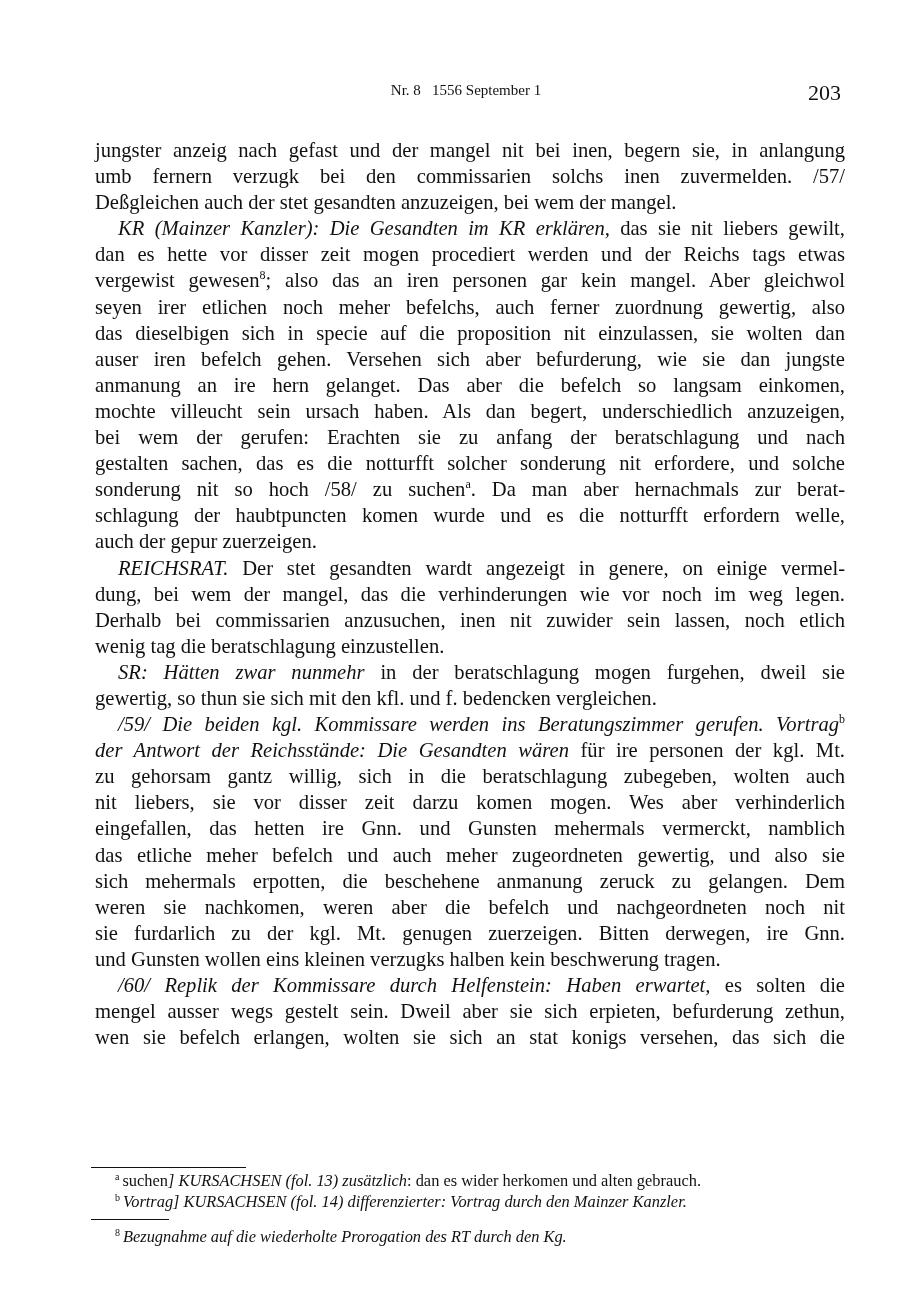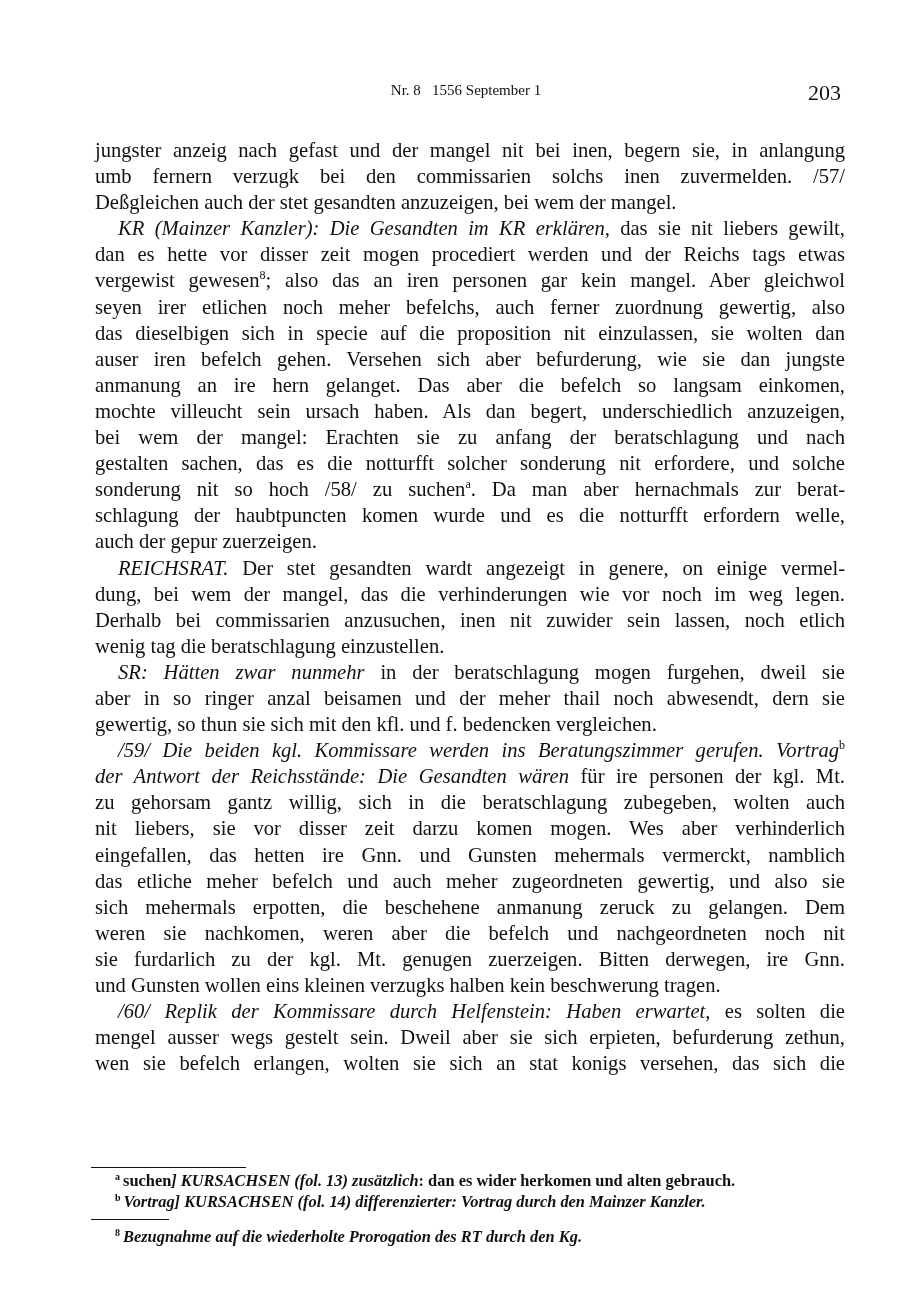--- a/index.html
+++ b/index.html
@@ -14,21 +14,21 @@
   .body .line.last { text-align-last: left; }
   .body .line.indent { padding-left: 23px; }
   .body i { font-style: italic; }
   sup { font-size: 12px; line-height: 0; vertical-align: 8px; }
   .fn-rule { position: absolute; left: 91px; height: 1px; background: #111; }
   .fn-rule.a { top: 1167px; width: 155px; }
   .fn-rule.b { top: 1219px; width: 78px; }
   .footnotes { position: absolute; left: 91px; width: 750px; font-size: 16.4px; line-height: 21px; }
   .footnotes.crit { top: 1170px; }
   .footnotes.num { top: 1226px; }
-  .footnotes .fn { display: block; padding-left: 24px; white-space: nowrap; font-weight: bold; }
+  .footnotes .fn { display: block; padding-left: 24px; white-space: nowrap; }
   .footnotes sup { font-size: 10px; vertical-align: 6px; margin-right: 3px; }
 </style>
 </head>
 <body>
 
 <div class="page">
   <div class="running-head">
     <span class="title" style="white-space:pre">Nr. 8   1556 September 1</span>
     <span class="folio">203</span>
   </div>
@@ -38,31 +38,30 @@
       <span class="line"><span>umb fernern verzugk bei den commissarien solchs inen zuvermelden. /57/</span></span>
       <span class="line last"><span>Deßgleichen auch der stet gesandten anzuzeigen, bei wem der mangel.</span></span>
       <span class="line indent"><i>KR (Mainzer Kanzler): Die Gesandten im KR erklären,</i><span> das sie nit liebers gewilt,</span></span>
       <span class="line"><span>dan es hette vor disser zeit mogen procediert werden und der Reichs tags etwas</span></span>
       <span class="line"><span>vergewist gewesen</span><sup>8</sup><span>; also das an iren personen gar kein mangel. Aber gleichwol</span></span>
       <span class="line"><span>seyen irer etlichen noch meher befelchs, auch ferner zuordnung gewertig, also</span></span>
       <span class="line"><span>das dieselbigen sich in specie auf die proposition nit einzulassen, sie wolten dan</span></span>
       <span class="line"><span>auser iren befelch gehen. Versehen sich aber befurderung, wie sie dan jungste</span></span>
       <span class="line"><span>anmanung an ire hern gelanget. Das aber die befelch so langsam einkomen,</span></span>
       <span class="line"><span>mochte villeucht sein ursach haben. Als dan begert, underschiedlich anzuzeigen,</span></span>
-      <span class="line"><span>bei wem der mangel: Erachten sie zu anfang der beratschlagung und nach</span></span>
+      <span class="line"><span>bei wem der gerufen: Erachten sie zu anfang der beratschlagung und nach</span></span>
       <span class="line"><span>gestalten sachen, das es die notturfft solcher sonderung nit erfordere, und solche</span></span>
       <span class="line"><span>sonderung nit so hoch /58/ zu suchen</span><sup>a</sup><span>. Da man aber hernachmals zur berat-</span></span>
       <span class="line"><span>schlagung der haubtpuncten komen wurde und es die notturfft erfordern welle,</span></span>
       <span class="line last"><span>auch der gepur zuerzeigen.</span></span>
       <span class="line indent"><i>REICHSRAT.</i><span> Der stet gesandten wardt angezeigt in genere, on einige vermel-</span></span>
       <span class="line"><span>dung, bei wem der mangel, das die verhinderungen wie vor noch im weg legen.</span></span>
       <span class="line"><span>Derhalb bei commissarien anzusuchen, inen nit zuwider sein lassen, noch etlich</span></span>
       <span class="line last"><span>wenig tag die beratschlagung einzustellen.</span></span>
       <span class="line indent"><i>SR: Hätten zwar nunmehr</i><span> in der beratschlagung mogen furgehen, dweil sie</span></span>
-      <span class="line"><span>aber in so ringer anzal beisamen und der meher thail noch abwesendt, dern sie</span></span>
       <span class="line last"><span>gewertig, so thun sie sich mit den kfl. und f. bedencken vergleichen.</span></span>
       <span class="line indent"><i>/59/ Die beiden kgl. Kommissare werden ins Beratungszimmer gerufen. Vortrag</i><sup>b</sup></span>
       <span class="line"><i>der Antwort der Reichsstände: Die Gesandten wären</i><span> für ire personen der kgl. Mt.</span></span>
       <span class="line"><span>zu gehorsam gantz willig, sich in die beratschlagung zubegeben, wolten auch</span></span>
       <span class="line"><span>nit liebers, sie vor disser zeit darzu komen mogen. Wes aber verhinderlich</span></span>
       <span class="line"><span>eingefallen, das hetten ire Gnn. und Gunsten mehermals vermerckt, namblich</span></span>
       <span class="line"><span>das etliche meher befelch und auch meher zugeordneten gewertig, und also sie</span></span>
       <span class="line"><span>sich mehermals erpotten, die beschehene anmanung zeruck zu gelangen. Dem</span></span>
       <span class="line"><span>weren sie nachkomen, weren aber die befelch und nachgeordneten noch nit</span></span>
       <span class="line"><span>sie furdarlich zu der kgl. Mt. genugen zuerzeigen. Bitten derwegen, ire Gnn.</span></span>

